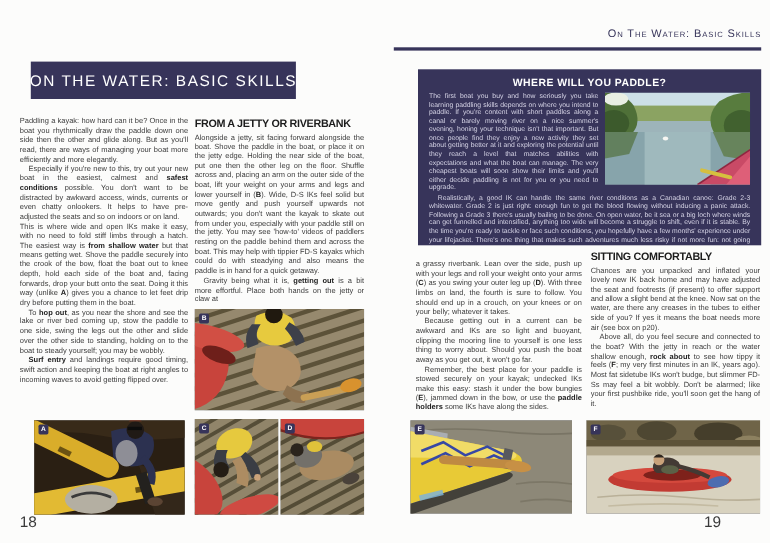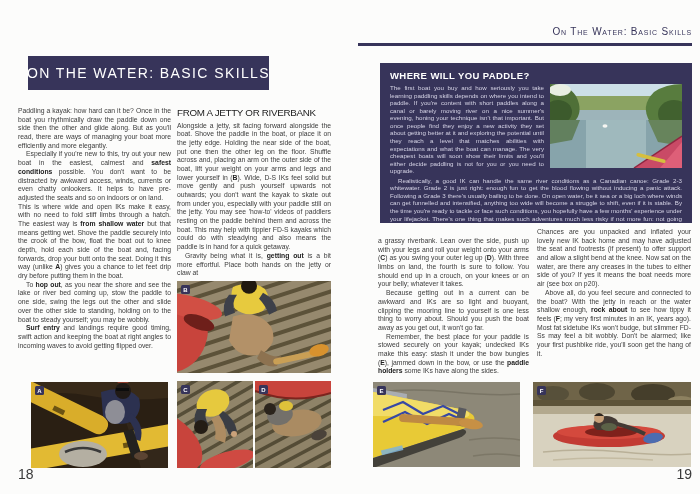--- a/index.html
+++ b/index.html
@@ -13,44 +13,44 @@
   .banner {
     position:absolute; left:28px; top:56px; width:241px; height:34px;
     background:var(--navy); color:#fff; display:flex; align-items:center; justify-content:center;
     font-size:14px; letter-spacing:1.4px; font-weight:400; white-space:nowrap;
   }
   .col { position:absolute; font-size:6.8px; line-height:1.28; text-align:justify; overflow:hidden; }
   .col p { margin:0; }
   .col p.ind { text-indent:8px; }
   .col b { color:#222; }
   .shead {
-    font-weight:normal; font-size:9.8px; letter-spacing:-0.3px; color:#1c1c1c;
+    font-weight:bold; font-size:9.8px; letter-spacing:-0.3px; color:#1c1c1c;
     margin:5px 0 2px; white-space:nowrap;
   }
   .shead.first { margin-top:0; }
   .lcol1 { left:18px;  top:107px; width:153px; height:273px; }
   .lcol2 { left:177px; top:107px; width:154px; height:174px; }
   .rcol1 { left:378px; top:237px; width:151px; height:144px; }
   .rcol2 { left:537px; top:228px; width:154px; height:153px; }
   .pagenum { position:absolute; font-size:14px; color:#3a3a3a; }
   .pn-left  { left:18px;  top:466px; }
-  .pn-right { left:640px; top:466px; width:52px; text-align:right; }
+  .pn-right { left:640px; top:466px; width:52px; }
   
   .running-header {
     position:absolute; left:360px; top:26px; width:332px; text-align:right;
     font-variant:small-caps; color:var(--navy); font-size:10px; letter-spacing:0.8px;
   }
   .header-rule { position:absolute; left:358px; top:43px; width:334px; height:3px; background:var(--navy); }
   
   .infobox {
     position:absolute; left:380px; top:63px; width:312px; height:160px;
     background:var(--navy); box-sizing:border-box; padding:7px 10px;
     color:#d6d4e6; overflow:hidden;
   }
-  .infobox h2 { margin:0 0 3px; color:#fff; font-size:9.5px; letter-spacing:0.4px; font-weight:bold; }
+  .infobox h2 { margin:0 0 3px; color:#fff; font-size:9.5px; letter-spacing:0.4px; font-weight:bold;text-align:center; }
   .infobox .row { display:flex; gap:6px; }
   .infobox .boxtext { width:154px; font-size:6.2px; line-height:1.22; text-align:justify; }
   .infobox .boxphoto { width:132px; height:84px; position:relative; flex:none; overflow:hidden; }
   .infobox .full { margin-top:2px; font-size:6.2px; line-height:1.22; text-align:justify; }
   .infobox .full p { margin:0; text-indent:8px; }
   
   .photo { position:absolute; overflow:hidden; background:#888; }
   .photo svg, .boxphoto svg { display:block; width:100%; height:100%; }
   .chip {
     position:absolute; top:4px; left:4px; width:9px; height:9px;
@@ -241,20 +241,21 @@
     </div>
   </div>
 
   <div class="col rcol1">
     <p>a grassy riverbank. Lean over the side, push up with your legs and roll your weight onto your arms (<b>C</b>) as you swing your outer leg up (<b>D</b>). With three limbs on land, the fourth is sure to follow. You should end up in a crouch, on your knees or on your belly; whatever it takes.</p>
     <p class="ind">Because getting out in a current can be awkward and IKs are so light and buoyant, clipping the mooring line to yourself is one less thing to worry about. Should you push the boat away as you get out, it won't go far.</p>
     <p class="ind">Remember, the best place for your paddle is stowed securely on your kayak; undecked IKs make this easy: stash it under the bow bungies (<b>E</b>), jammed down in the bow, or use the <b>paddle holders</b> some IKs have along the sides.</p>
   </div>
 
   <div class="col rcol2">
+    <div class="shead first">SITTING COMFORTABLY</div>
     <p>Chances are you unpacked and inflated your lovely new IK back home and may have adjusted the seat and footrests (if present) to offer support and allow a slight bend at the knee. Now sat on the water, are there any creases in the tubes to either side of you? If yes it means the boat needs more air (see box on p20).</p>
     <p class="ind">Above all, do you feel secure and connected to the boat? With the jetty in reach or the water shallow enough, <b>rock about</b> to see how tippy it feels (<b>F</b>; my very first minutes in an IK, years ago). Most fat sidetube IKs won't budge, but slimmer FD-Ss may feel a bit wobbly. Don't be alarmed; like your first pushbike ride, you'll soon get the hang of it.</p>
   </div>
 
   <div class="photo" id="photo-e">
     <svg viewBox="0 0 147 85" preserveAspectRatio="none">
       <rect width="147" height="85" fill="#8d8878"></rect>
       <path d="M4 10 Q40 6 80 10 T147 12" stroke="#716c5c" fill="none" stroke-width="1.5" opacity="0.7"></path>
       <path d="M96 58 Q120 54 147 58" stroke="#716c5c" fill="none" stroke-width="1.5" opacity="0.6"></path>
       <path d="M100 74 Q124 70 147 74" stroke="#716c5c" fill="none" stroke-width="1.5" opacity="0.6"></path>

